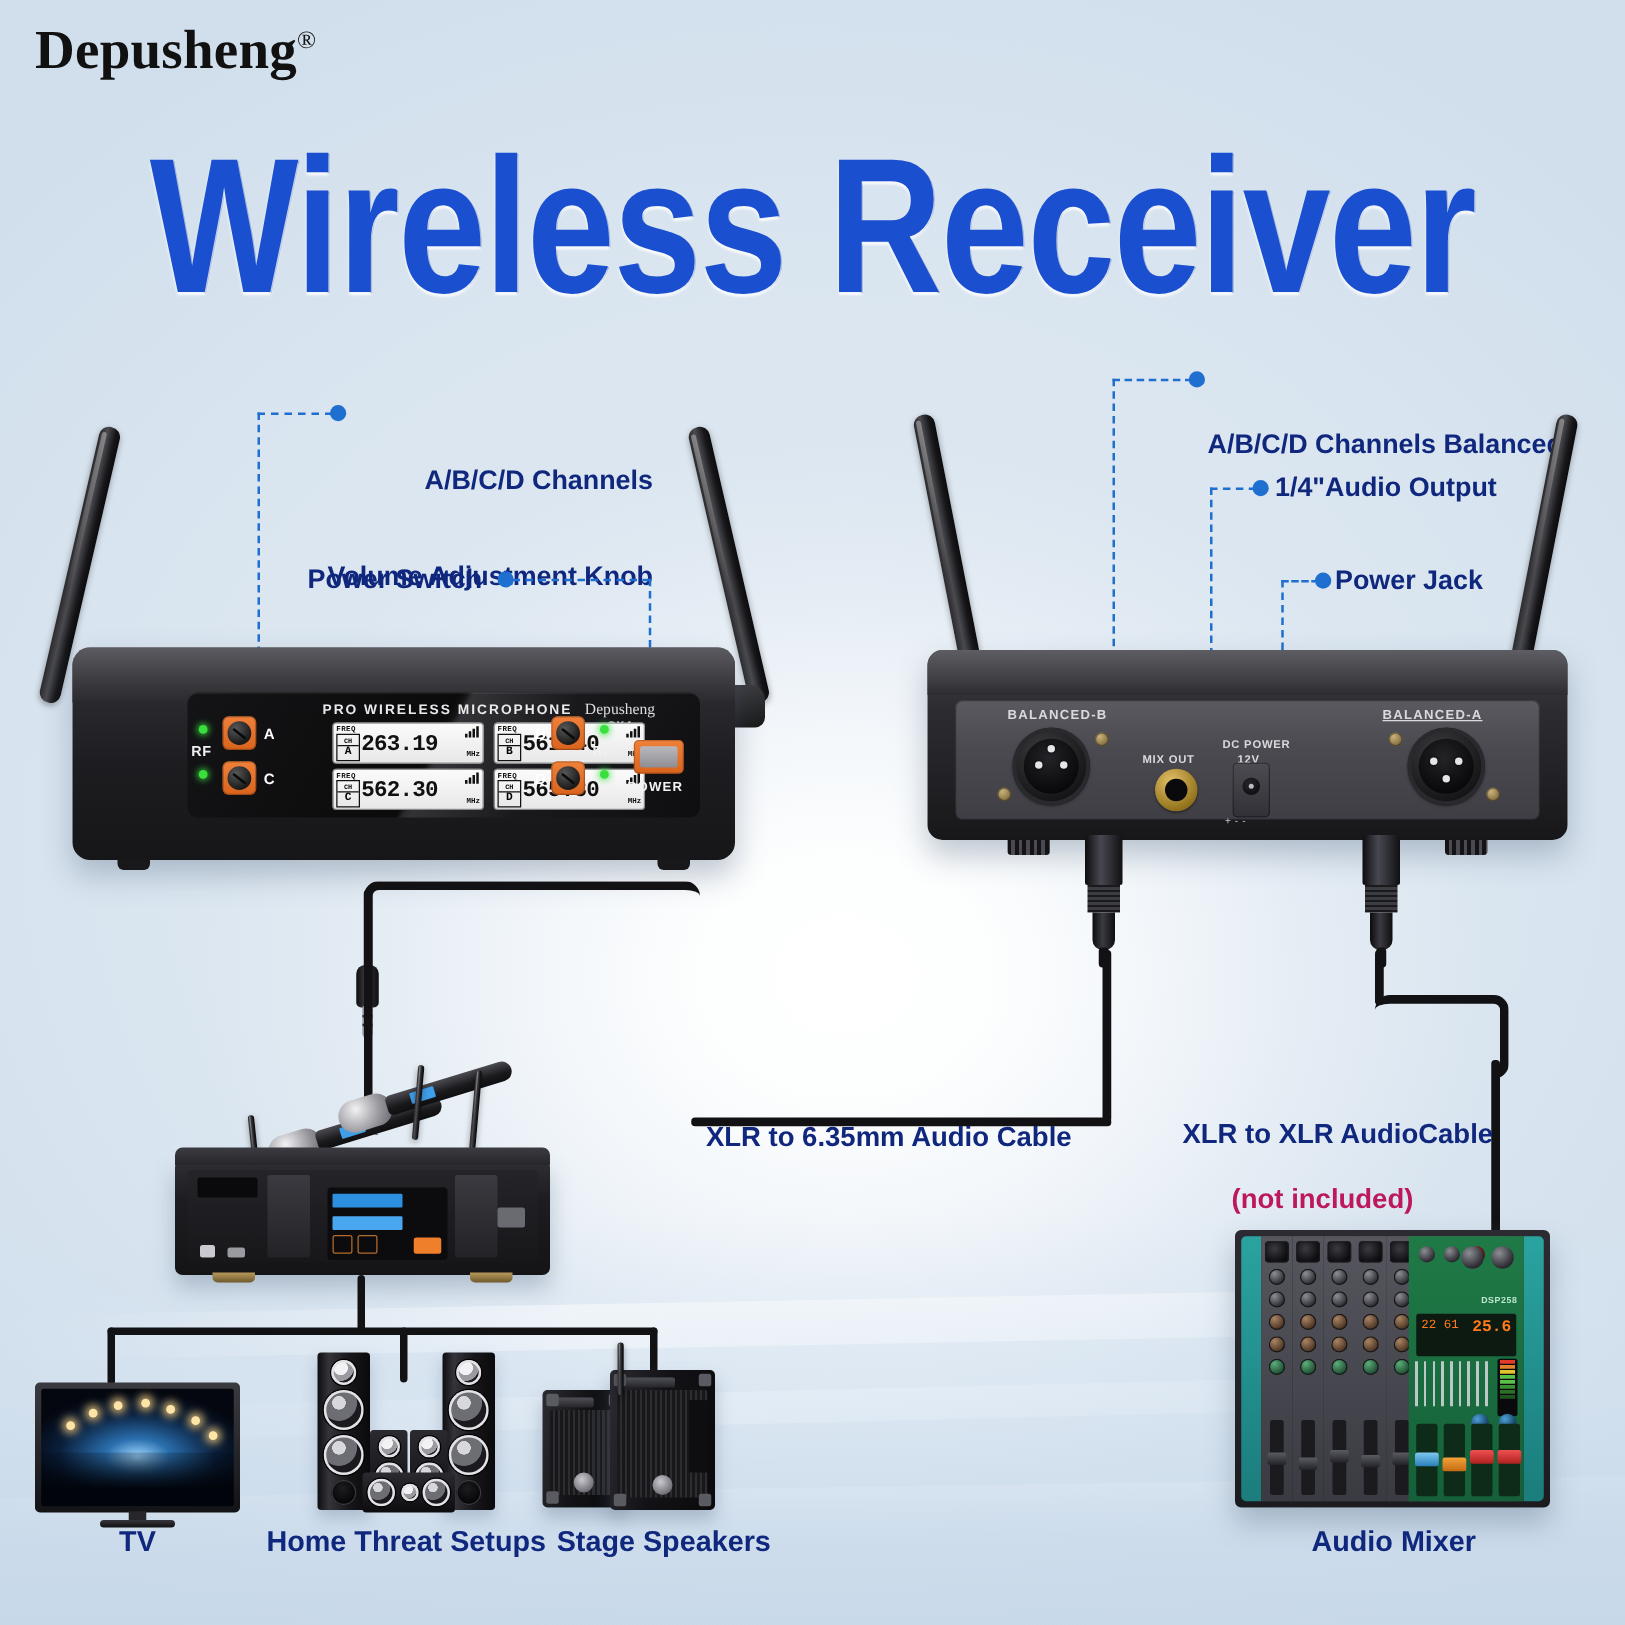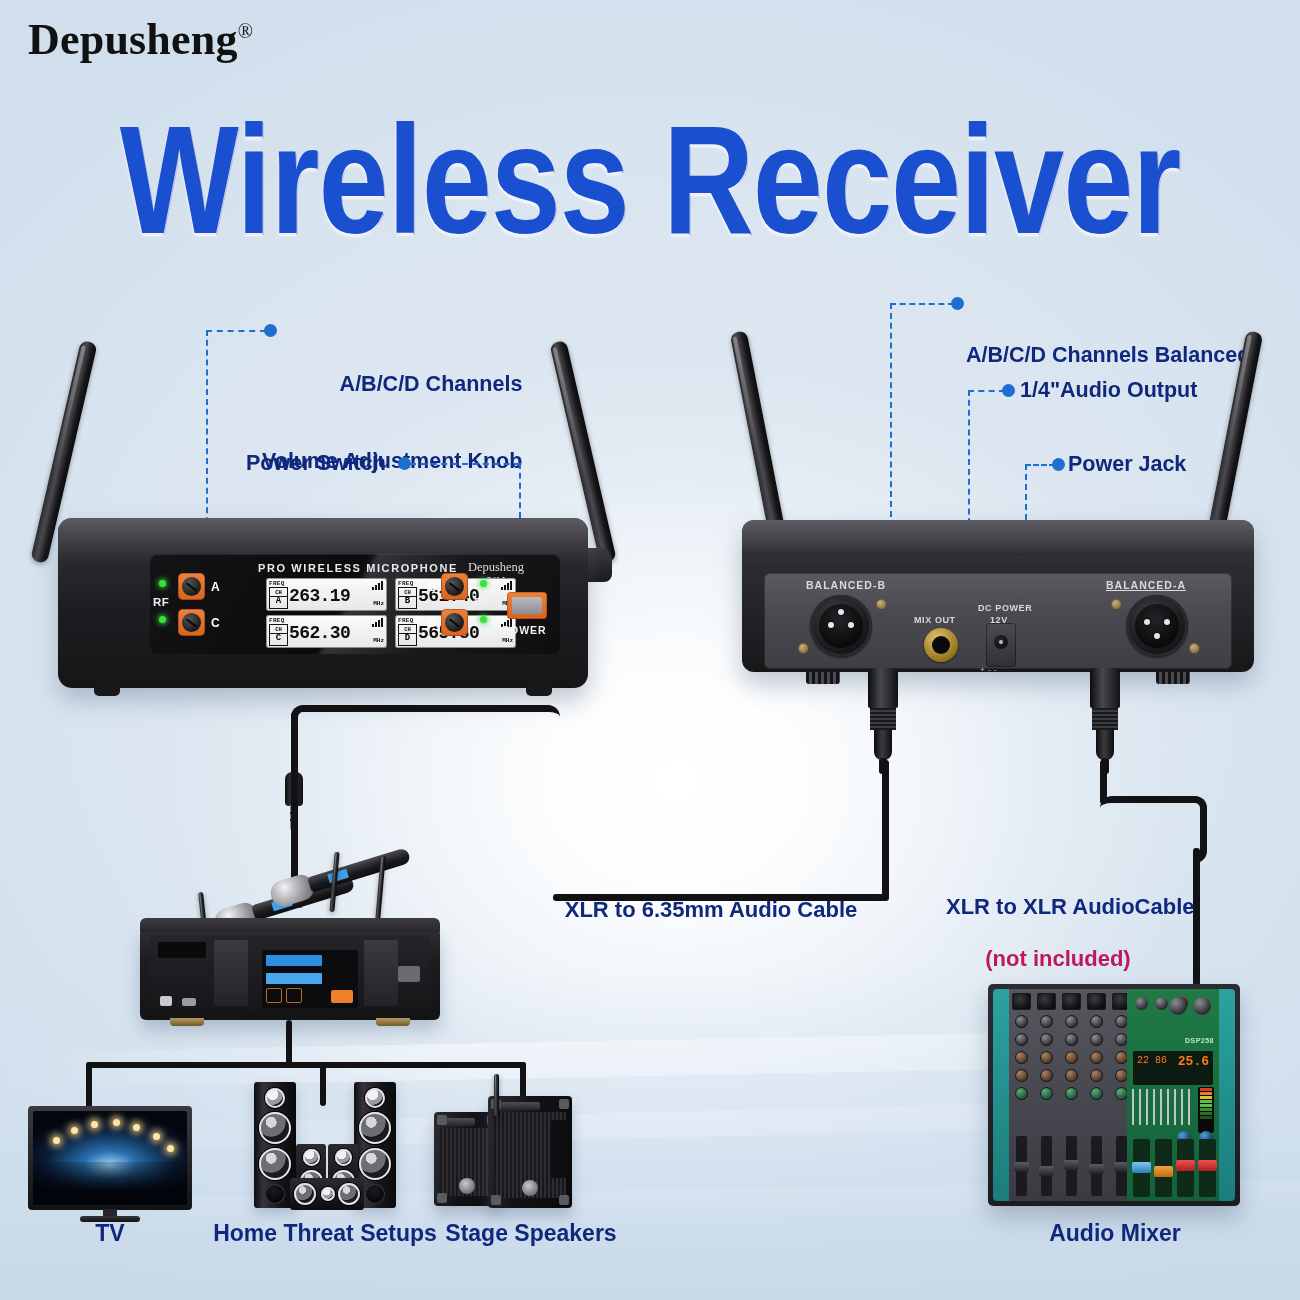--- a/index.html
+++ b/index.html
@@ -108,21 +108,21 @@
 
   .front-foot{position:absolute;width:26px;height:10px;border-radius:0 0 5px 5px;background:#18181a;top:168px;}
 
   
   .rear-body{position:absolute;left:742px;top:520px;width:512px;height:152px;border-radius:12px;
     background:linear-gradient(180deg,#4e4e54 0%,#3c3c42 10%,#2c2c31 30%,#212125 70%,#171719 100%);
     box-shadow:0 12px 24px rgba(80,100,125,.35), inset 0 1px 0 rgba(255,255,255,.2);}
   .rear-top{position:absolute;left:0;top:0;width:100%;height:36px;border-radius:12px 12px 0 0;
     background:linear-gradient(180deg,#5d5d63,#3c3c41 70%,#2d2d31);}
   .rear-plate{position:absolute;left:22px;top:40px;width:468px;height:96px;border-radius:6px;
-    background:linear-gradient(180deg,#5a5a60,#4a4a50 40%,#3e3e44);box-shadow:inset 0 0 0 1px rgba(0,0,0,.35);margin-top:13px;}
+    background:linear-gradient(180deg,#5a5a60,#4a4a50 40%,#3e3e44);box-shadow:inset 0 0 0 1px rgba(0,0,0,.35);}
   .rp-lab{position:absolute;color:#d9d9de;font-size:10.5px;font-weight:700;letter-spacing:1px;}
   .rp-lab.sm{font-size:9px;letter-spacing:.6px;}
   .xlr{position:absolute;width:62px;height:62px;border-radius:50%;
     background:radial-gradient(circle at 40% 32%,#3c3c40,#141416 72%);box-shadow:inset 0 0 0 3px #2a2a2e, 0 1px 2px rgba(0,0,0,.5);}
   .xlr .in{position:absolute;left:9px;top:9px;right:9px;bottom:9px;border-radius:50%;
     background:radial-gradient(circle at 45% 35%,#242428,#08080a 75%);}
   .xlr .pin{position:absolute;width:6px;height:6px;border-radius:50%;background:#e6e6ea;box-shadow:0 0 2px #000;}
   .screw{position:absolute;width:11px;height:11px;border-radius:50%;
     background:radial-gradient(circle at 35% 30%,#cbb37a,#7d6a3d 75%);box-shadow:inset 0 0 0 1px rgba(0,0,0,.35);}
   .trs{position:absolute;width:34px;height:34px;border-radius:50%;
@@ -687,21 +687,21 @@
         </div>
 
       <div class="mix-dsp">
         <span class="kb" style="position:absolute;left:8px;top:8px;width:13px;height:13px;border-radius:50%;background:radial-gradient(circle at 35% 30%,#8d8d95,#2a2a2f 70%);"></span>
         <span class="kb" style="position:absolute;left:28px;top:8px;width:13px;height:13px;border-radius:50%;background:radial-gradient(circle at 35% 30%,#8d8d95,#2a2a2f 70%);"></span>
         <span class="kb" style="position:absolute;left:48px;top:8px;width:13px;height:13px;border-radius:50%;background:radial-gradient(circle at 35% 30%,#b03030,#4a1010 70%);"></span>
         <span class="kb" style="position:absolute;right:8px;top:8px;width:18px;height:18px;border-radius:50%;background:radial-gradient(circle at 35% 30%,#8d8d95,#2a2a2f 70%);"></span>
         <span class="kb" style="position:absolute;right:32px;top:8px;width:18px;height:18px;border-radius:50%;background:radial-gradient(circle at 35% 30%,#8d8d95,#2a2a2f 70%);"></span>
         <span class="dsp-lab">DSP258</span>
         <span class="dsp-scr">
-          <i class="dsp-num2" style="font-style:normal;">22  86</i>
+          <i class="dsp-num2" style="font-style:normal;">22  61</i>
           <i class="dsp-num" style="font-style:normal;">25.6</i>
         </span>
         <span class="eq"></span>
         <span class="meter">
           <s style="background:#e23b2b"></s>
             <s style="background:#e2802b"></s>
             <s style="background:#e2c22b"></s>
           <s style="background:#5ac04a"></s>
             <s style="background:#5ac04a"></s>
             <s style="background:#3a8f33"></s>

